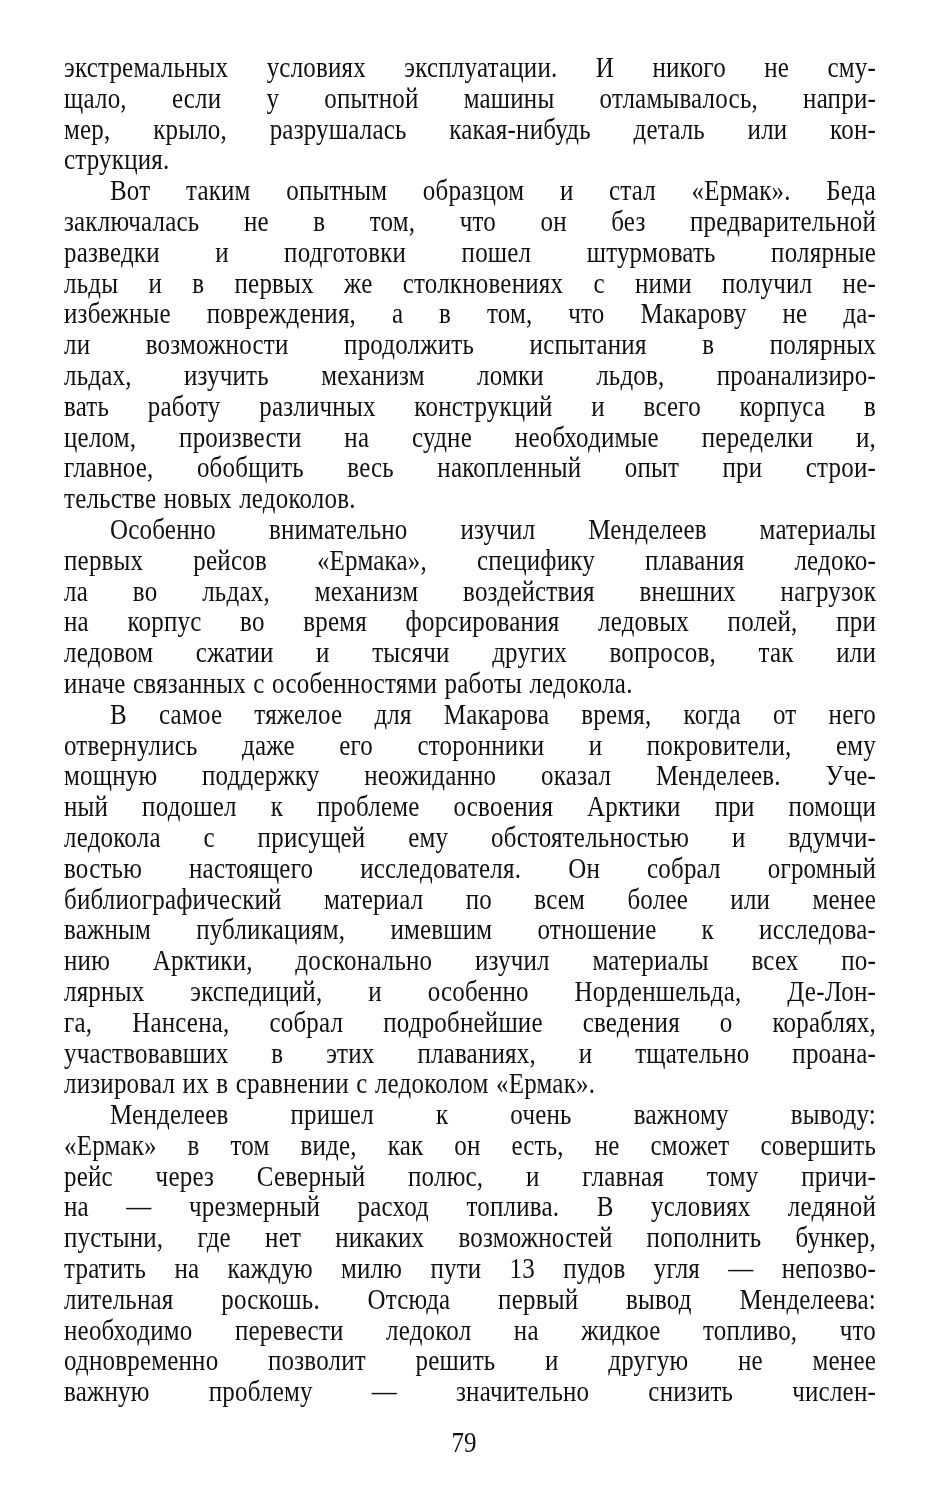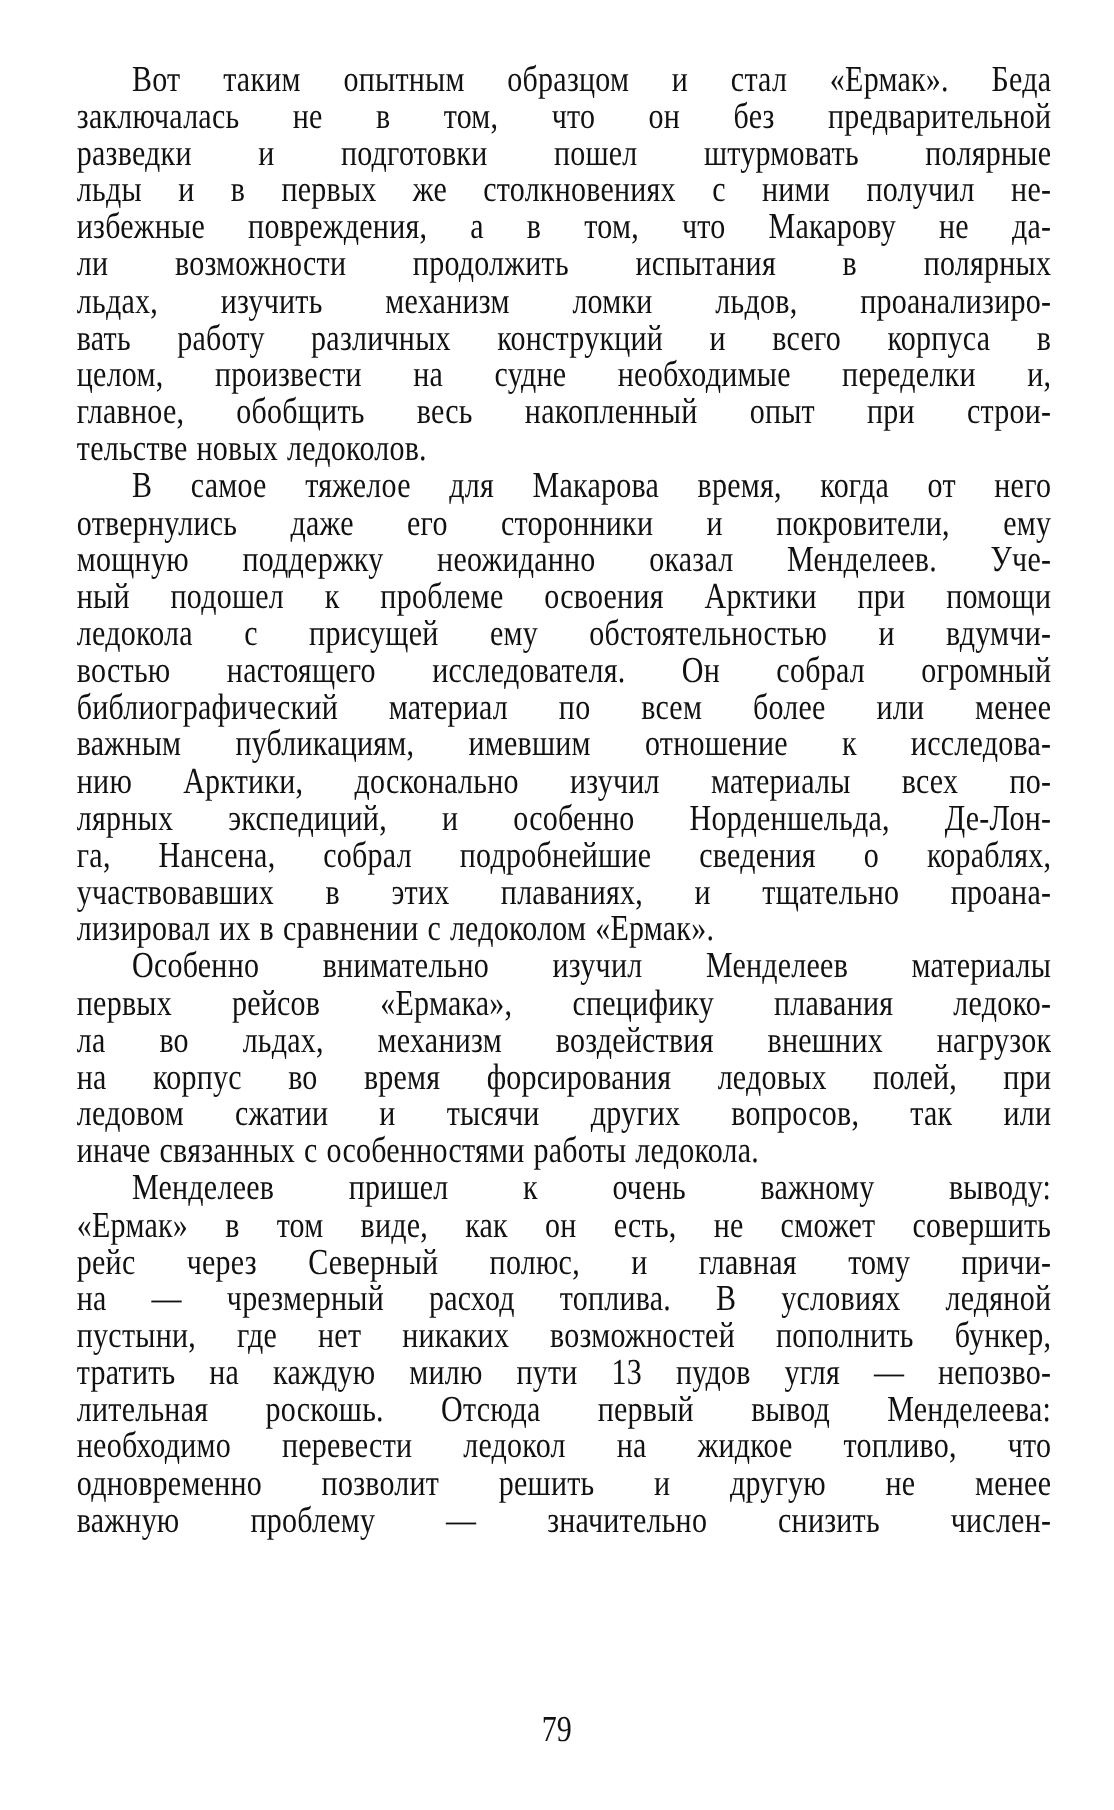--- a/index.html
+++ b/index.html
@@ -49,58 +49,64 @@
     font-size: 25px;
     transform: scaleY(1.22);
     color: #111111;
   }
 </style>
 </head>
 <body>
 
 <div class="page">
 
+  <div>
+    <div class="line">экстремальных условиях эксплуатации. И никого не сму-</div>
+    <div class="line">щало, если у опытной машины отламывалось, напри-</div>
+    <div class="line">мер, крыло, разрушалась какая-нибудь деталь или кон-</div>
+    <div class="line last">струкция.</div>
+  </div>
 
   <div>
     <div class="line indent">Вот таким опытным образцом и стал «Ермак». Беда</div>
     <div class="line">заключалась не в том, что он без предварительной</div>
     <div class="line">разведки и подготовки пошел штурмовать полярные</div>
     <div class="line">льды и в первых же столкновениях с ними получил не-</div>
     <div class="line">избежные повреждения, а в том, что Макарову не да-</div>
     <div class="line">ли возможности продолжить испытания в полярных</div>
     <div class="line">льдах, изучить механизм ломки льдов, проанализиро-</div>
     <div class="line">вать работу различных конструкций и всего корпуса в</div>
     <div class="line">целом, произвести на судне необходимые переделки и,</div>
     <div class="line">главное, обобщить весь накопленный опыт при строи-</div>
     <div class="line last">тельстве новых ледоколов.</div>
   </div>
 
   <div>
+    <div class="line indent">Особенно внимательно изучил Менделеев материалы</div>
+    <div class="line">первых рейсов «Ермака», специфику плавания ледоко-</div>
+    <div class="line">ла во льдах, механизм воздействия внешних нагрузок</div>
+    <div class="line">на корпус во время форсирования ледовых полей, при</div>
+    <div class="line">ледовом сжатии и тысячи других вопросов, так или</div>
+    <div class="line last">иначе связанных с особенностями работы ледокола.</div>
+  </div>
+
+  <div>
     <div class="line indent">В самое тяжелое для Макарова время, когда от него</div>
     <div class="line">отвернулись даже его сторонники и покровители, ему</div>
     <div class="line">мощную поддержку неожиданно оказал Менделеев. Уче-</div>
     <div class="line">ный подошел к проблеме освоения Арктики при помощи</div>
     <div class="line">ледокола с присущей ему обстоятельностью и вдумчи-</div>
     <div class="line">востью настоящего исследователя. Он собрал огромный</div>
     <div class="line">библиографический материал по всем более или менее</div>
     <div class="line">важным публикациям, имевшим отношение к исследова-</div>
     <div class="line">нию Арктики, досконально изучил материалы всех по-</div>
     <div class="line">лярных экспедиций, и особенно Норденшельда, Де-Лон-</div>
     <div class="line">га, Нансена, собрал подробнейшие сведения о кораблях,</div>
     <div class="line">участвовавших в этих плаваниях, и тщательно проана-</div>
     <div class="line last">лизировал их в сравнении с ледоколом «Ермак».</div>
-  </div>
-
-  <div>
-    <div class="line indent">Особенно внимательно изучил Менделеев материалы</div>
-    <div class="line">первых рейсов «Ермака», специфику плавания ледоко-</div>
-    <div class="line">ла во льдах, механизм воздействия внешних нагрузок</div>
-    <div class="line">на корпус во время форсирования ледовых полей, при</div>
-    <div class="line">ледовом сжатии и тысячи других вопросов, так или</div>
-    <div class="line last">иначе связанных с особенностями работы ледокола.</div>
   </div>
 
   <div>
     <div class="line indent">Менделеев пришел к очень важному выводу:</div>
     <div class="line">«Ермак» в том виде, как он есть, не сможет совершить</div>
     <div class="line">рейс через Северный полюс, и главная тому причи-</div>
     <div class="line">на — чрезмерный расход топлива. В условиях ледяной</div>
     <div class="line">пустыни, где нет никаких возможностей пополнить бункер,</div>
     <div class="line">тратить на каждую милю пути 13 пудов угля — непозво-</div>
     <div class="line">лительная роскошь. Отсюда первый вывод Менделеева:</div>

